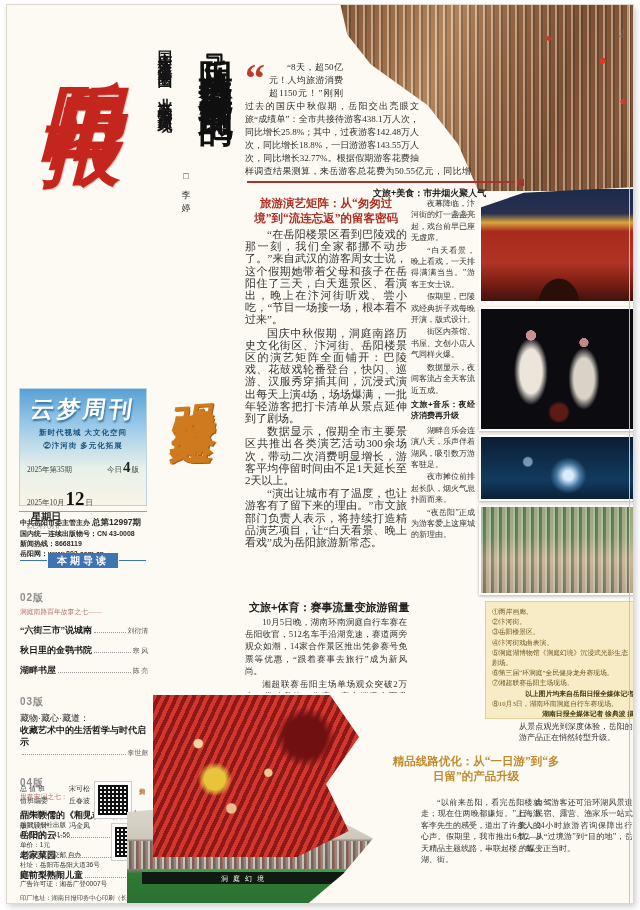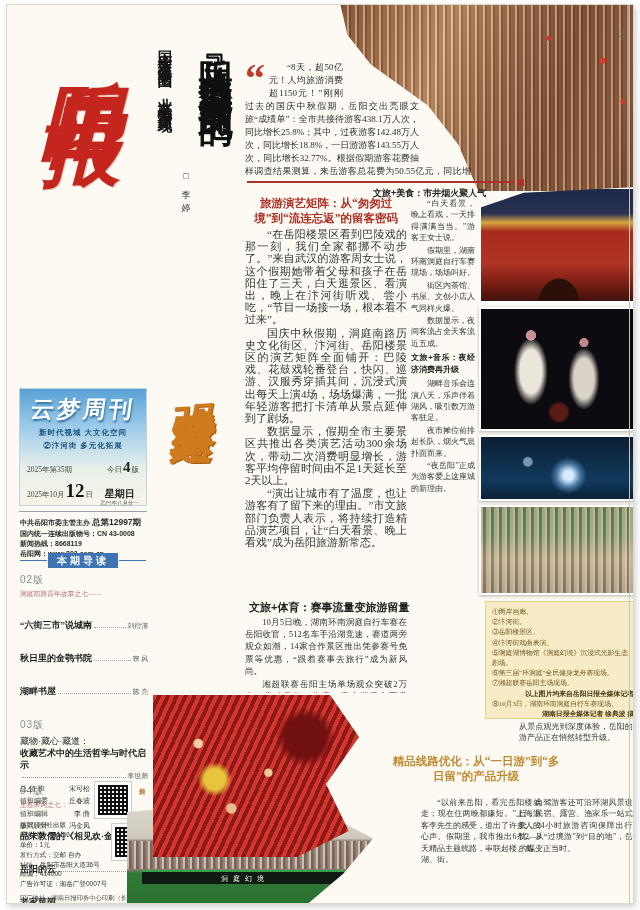--- a/index.html
+++ b/index.html
@@ -17,39 +17,39 @@
   #weekly{position:absolute;left:12px;top:383px;width:128px;height:118px;
     background:linear-gradient(180deg,#58a1d5 0%,#9ccae9 32%,#e8f0ea 68%,#f8f4e7 100%);
     border:1px solid #bcd3e2;}
   .wk-title{margin-top:5px;text-align:center;font-size:23px;font-weight:700;color:#fff;
     letter-spacing:3px;transform:skewX(-8deg);text-shadow:1px 2px 2px #2f6e9d;}
   .wk-slo{margin-top:3px;text-align:center;font-size:7.5px;font-weight:700;color:#17537f;letter-spacing:1px;}
   .wk-slo:first-of-type{margin-top:7px;}
   .wk-row{display:flex;justify-content:space-between;align-items:baseline;
     padding:0 7px;margin-top:8px;font-size:7.5px;color:#444;}
   .wk-pages .big{font-size:15px;font-weight:700;color:#222;margin:0 1px;}
-  .wk-date{margin-top:4px;}
+  .wk-date{margin-top:12px;flex-direction:column;}
   .wk-dleft .day{font-size:19px;font-weight:700;color:#111;margin:0 1px;}
   .wk-dright{text-align:center;line-height:1.3;}
   .wk-dright .wd{display:block;font-size:10px;font-weight:700;color:#222;}
   .wk-dright .lunar{display:block;font-size:5.5px;color:#666;}
   #rail-divider{position:absolute;left:12px;top:506px;width:128px;height:1px;background:#9aa0a8;}
   #publisher{position:absolute;left:13px;top:511px;width:128px;font-size:7px;font-weight:700;
     color:#2c2c2c;line-height:1.48;font-family:"Liberation Sans","DejaVu Sans",sans-serif;}
   #publisher b{font-size:8.5px;}
   #digest-header{position:absolute;left:41px;top:548px;width:70px;height:15px;background:#3e73b4;
     color:#fff;font-size:10px;font-weight:700;letter-spacing:3px;text-align:center;line-height:15px;
     font-family:"Liberation Sans","DejaVu Sans",sans-serif;}
   #digest-header::before,#digest-header::after{content:"";position:absolute;top:7px;width:27px;height:1px;background:#3e73b4;}
   #digest-header::before{left:-28px;} #digest-header::after{right:-28px;}
   #digest{position:absolute;left:13px;top:568px;width:128px;}
-  .pg{font-size:10px;font-weight:400;color:#8d8d8d;letter-spacing:1px;margin:0 0 1px;
+  .pg{font-size:10px;font-weight:700;color:#8d8d8d;letter-spacing:1px;margin:18px 0 1px;
       font-family:"Liberation Sans","DejaVu Sans",sans-serif;}
   .pre{font-size:6.8px;color:#b5736a;margin:2px 0 1px;}
-  .dg-item{display:flex;align-items:baseline;margin:20px 0;}
+  .dg-item{display:flex;align-items:baseline;margin:7px 0;}
   .dg-t{font-size:9px;font-weight:700;color:#1e1e1e;white-space:nowrap;}
   .dg-dots{flex:1;border-bottom:1px dotted #999;margin:0 2px;min-width:6px;}
   .dg-a{font-size:6.8px;color:#555;white-space:nowrap;}
   .dg2{margin:3px 0;}
   .dg2 .t1,.dg2 .t2{font-size:9px;font-weight:400;color:#1e1e1e;line-height:1.35;}
   .dg2 .t2{font-weight:700;}
   .dg2 .sub{font-size:6.8px;color:#8a6a60;}
   .dg2-row{display:flex;align-items:baseline;}
   #staff{position:absolute;left:13px;top:776px;width:70px;font-size:7px;color:#333;
     font-family:"Liberation Sans","DejaVu Sans",sans-serif;}
@@ -329,22 +329,23 @@
     </div>
 
   <div id="cap-sport" class="cap" data-interactable="false">文旅+体育：赛事流量变旅游留量</div>
   <div class="coltext" id="colA2" data-interactable="false">
       <p data-interactable="false">10月5日晚，湖南环南洞庭自行车赛在岳阳收官，512名车手沿湖竞速，赛道两旁观众如潮，14家合作景区推出凭参赛号免票等优惠，“跟着赛事去旅行”成为新风尚。</p>
       <p data-interactable="false">湘超联赛岳阳主场单场观众突破2万人，带动餐饮、住宿、夜市消费全面升温，假期“文旅+体育”相关消费超2.6亿元。</p>
     </div>
 
   <div class="coltext" id="colB" data-interactable="false">
     <div data-interactable="false">
+        <p data-interactable="false">夜幕降临，汴河街的灯一盏盏亮起，戏台前早已座无虚席。</p>
         <p data-interactable="false">“白天看景，晚上看戏，一天排得满满当当。”游客王女士说。</p>
-        <p data-interactable="false">假期里，湖南环南洞庭自行车赛现场，场场叫好。</p>
+        <p data-interactable="false">假期里，巴陵戏经典折子戏每晚开演，版式设计。</p>
         <p data-interactable="false">街区内茶馆、书屋、文创小店人气同样火爆。</p>
         <p data-interactable="false">数据显示，夜间客流占全天客流近五成。</p>
       </div>
     <p class="capline cap" data-interactable="false">文旅+音乐：夜经济消费再升级</p>
     <div data-interactable="false">
         <p data-interactable="false">湖畔音乐会连演八天，乐声伴着湖风，吸引数万游客驻足。</p>
         <p data-interactable="false">夜市摊位前排起长队，烟火气息扑面而来。</p>
         <p data-interactable="false">“夜岳阳”正成为游客爱上这座城的新理由。</p>
       </div>
   </div>

